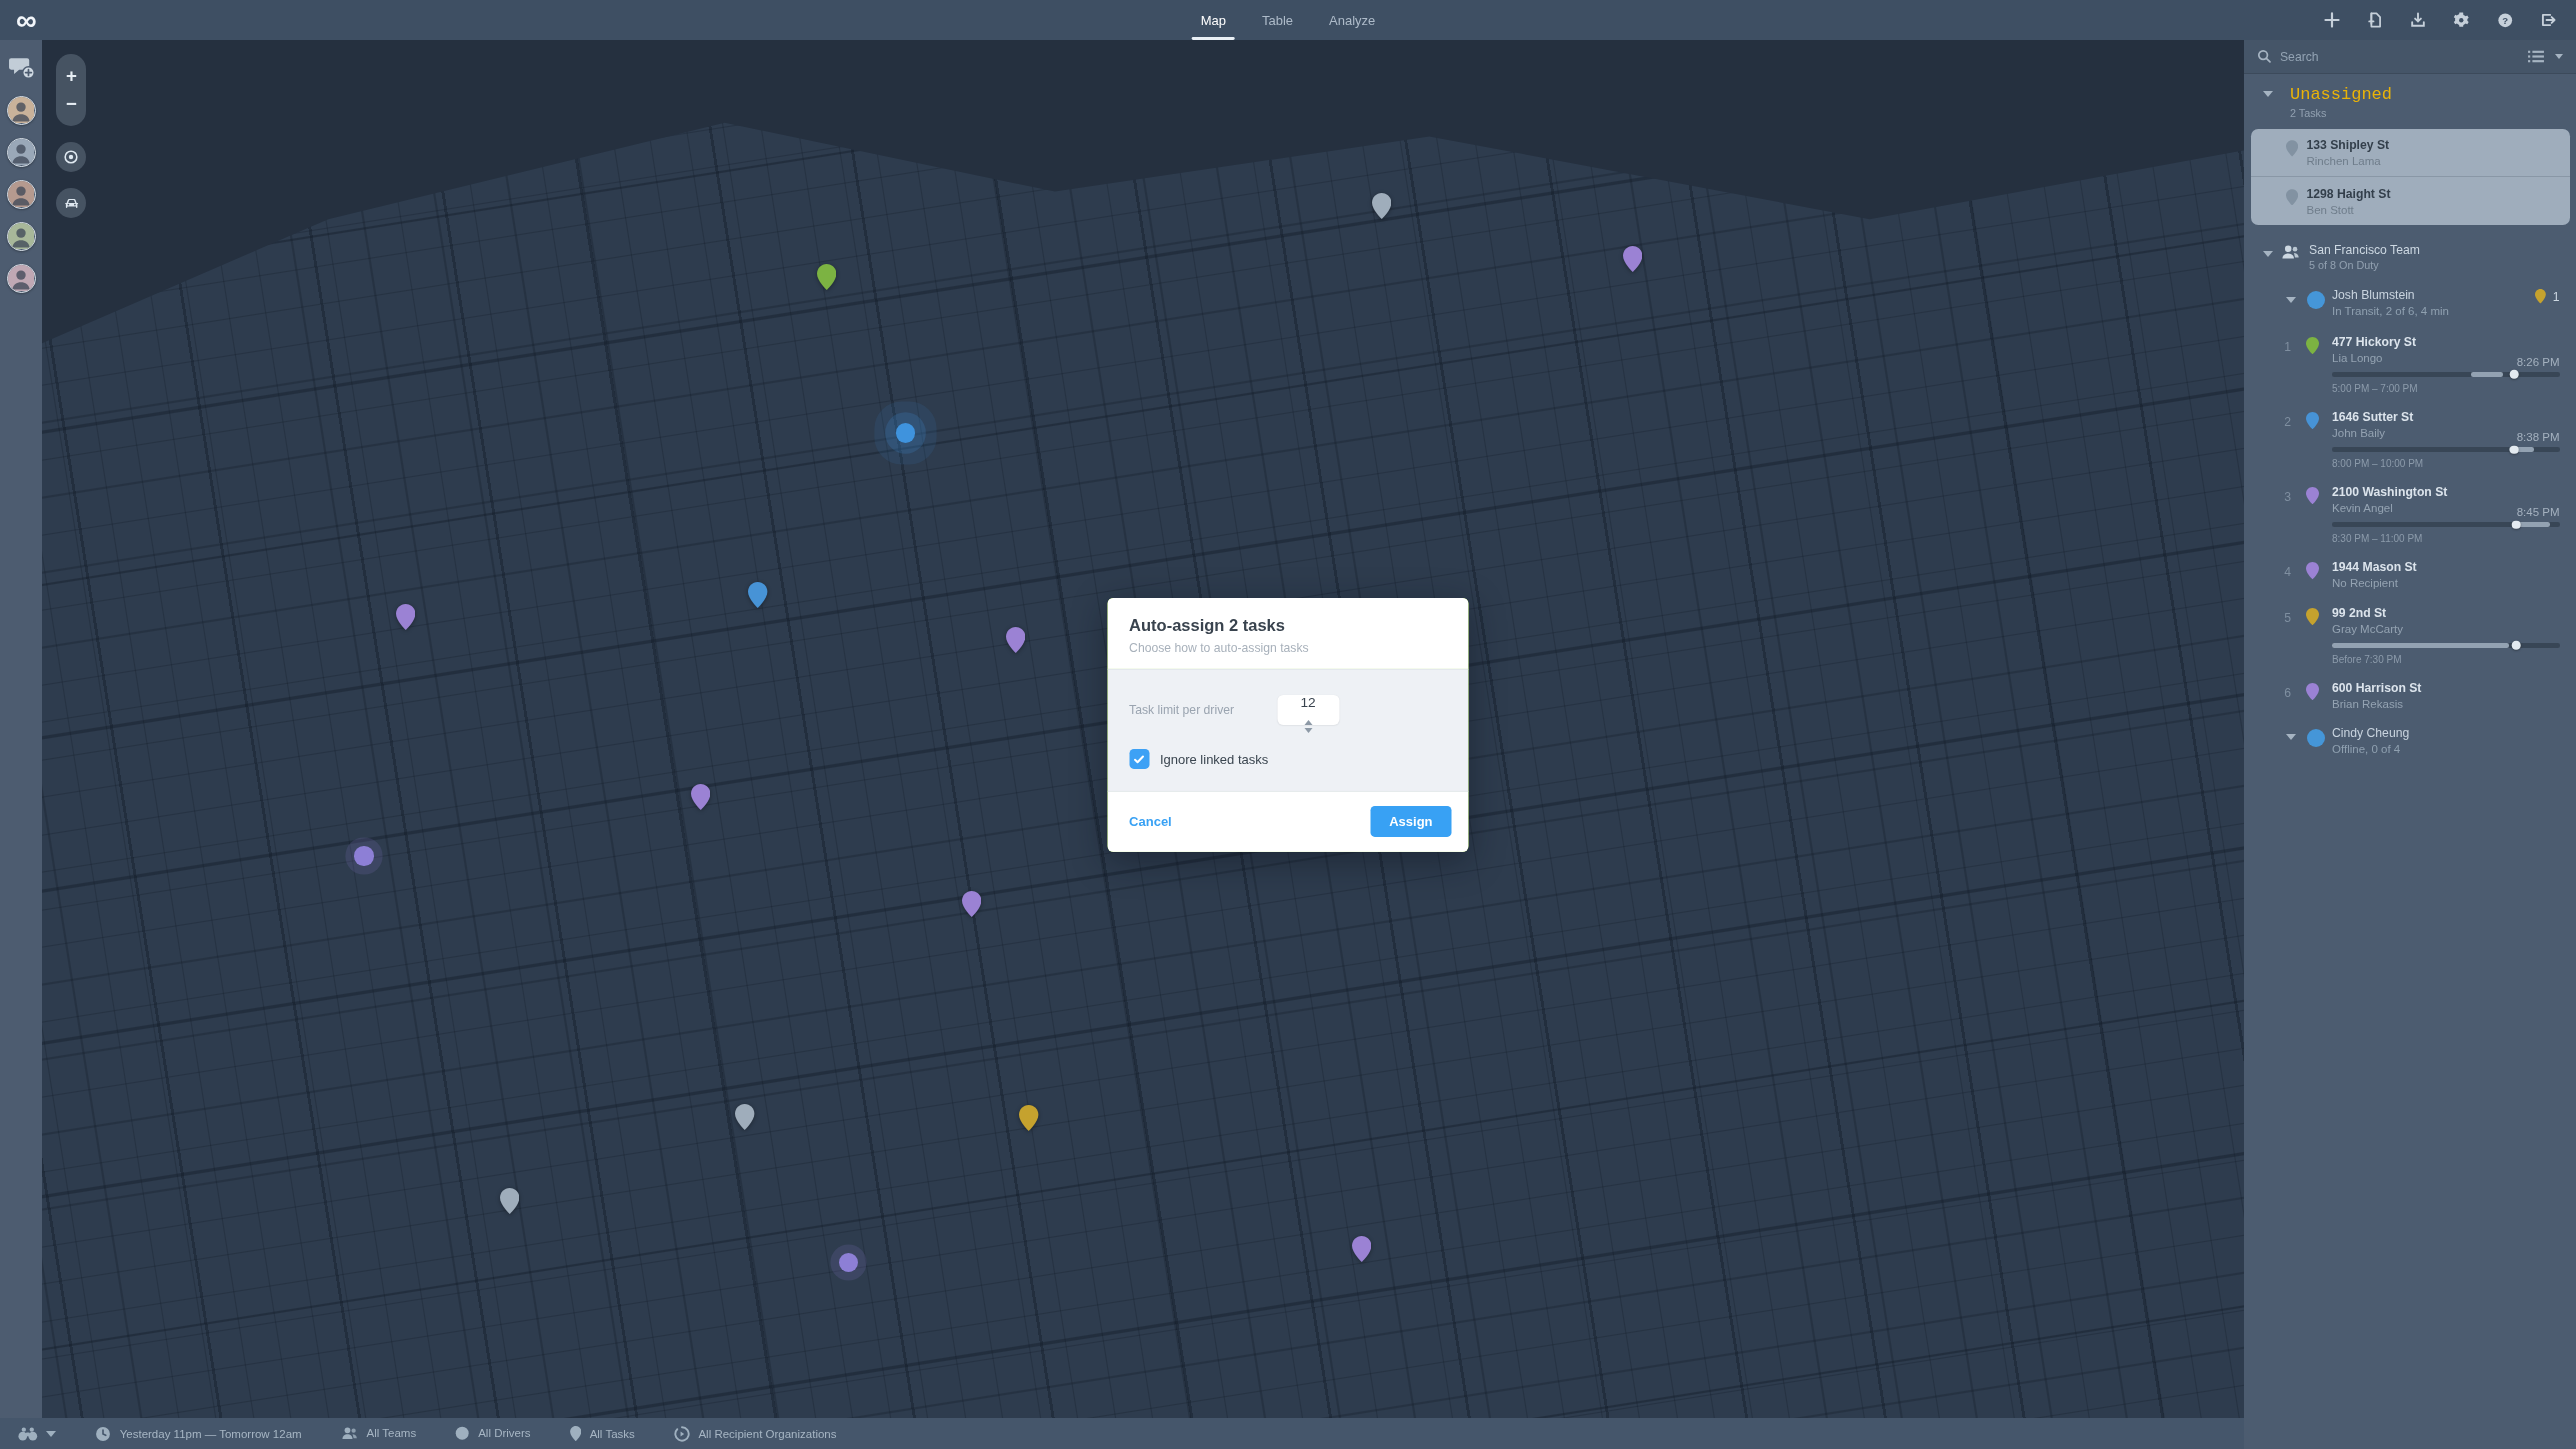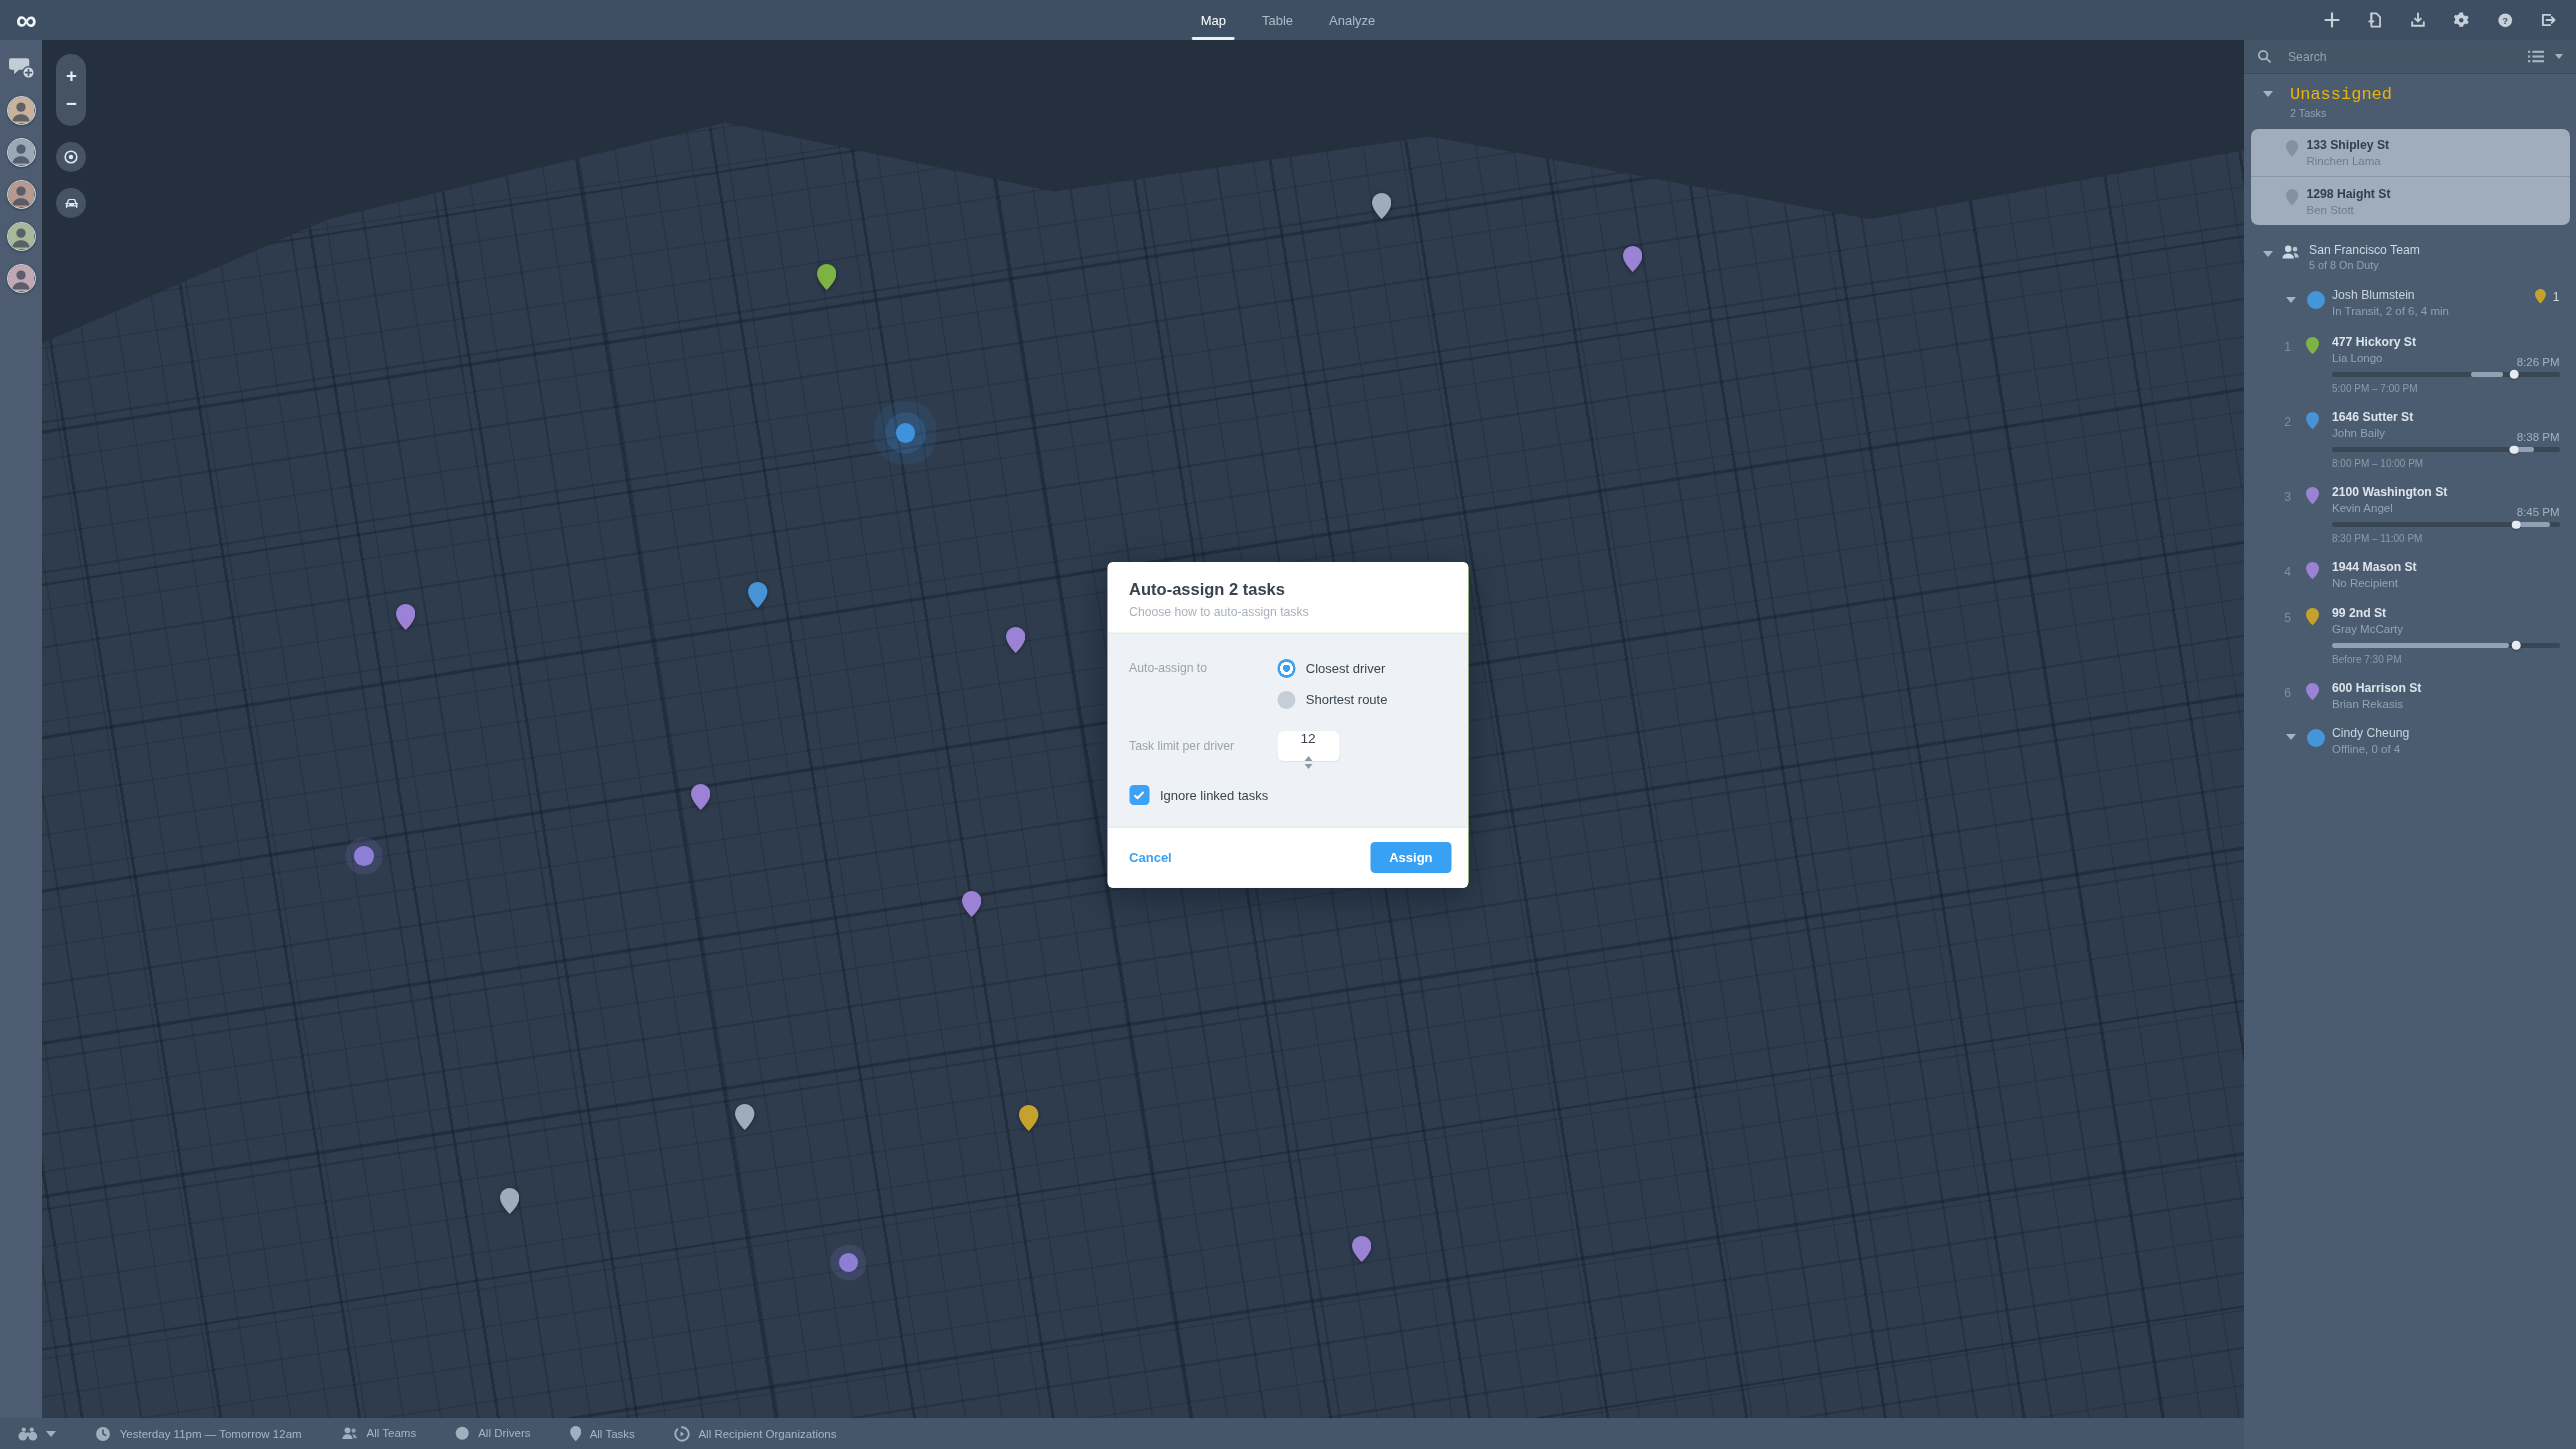--- a/index.html
+++ b/index.html
@@ -109,21 +109,21 @@
     padding-left:17.3px; gap:39px; }
   .bb-item { display:flex; align-items:center; gap:8.6px; color:#a7b6c4;
     font-size:11.5px; cursor:pointer; white-space:nowrap; }
   .caret { width:0; height:0; border-left:5px solid transparent;
     border-right:5px solid transparent; border-top:6.5px solid #9fb0bf; }
 
   
   .sidebar { position:absolute; right:0; top:40px; bottom:0; width:332px;
     background:#4c5c70; z-index:20; overflow:hidden; }
   .search-row { height:34px; background:#455568; display:flex; align-items:center;
-    padding:0 13px; border-bottom:0.7px solid rgba(0,0,0,.12);gap:8px; }
+    padding:0 13px; border-bottom:0.7px solid rgba(0,0,0,.12); }
   .search-input { flex:1; background:transparent; border:none; outline:none;
     color:#dde5ec; font-size:12.2px; margin-left:8.6px;
     font-family:"Liberation Sans", sans-serif; }
   .search-input::placeholder { color:#93a3b3; }
   .search-right { display:flex; align-items:center; gap:11.5px; }
   .caret-sm { width:0; height:0; border-left:4.3px solid transparent;
     border-right:4.3px solid transparent; border-top:5.8px solid #a6b4c2; cursor:pointer; }
 
   .group-header { position:relative; padding:10.8px 0 8px 46px; cursor:pointer; }
   .tri { position:absolute; width:0; height:0; border-left:5px solid transparent;
@@ -314,33 +314,20 @@
         <path fill="currentColor" d="M12 0C5.4 0 0 5.4 0 12c0 9 12 20 12 20s12-11 12-20C24 5.4 18.6 0 12 0z"></path>
       </svg></div>
   </div>
 
 <div class="modal">
   <div class="modal-header">
     <div class="modal-title">Auto-assign 2 tasks</div>
     <div class="modal-sub">Choose how to auto-assign tasks</div>
   </div>
   <div class="modal-body">
-    <div class="field-row">
-      <div class="field-label">Auto-assign to</div>
-      <div class="radio-group">
-        <div class="radio-opt">
-          <span class="radio selected"></span>
-          <span class="radio-label">Closest driver</span>
-        </div>
-        <div class="radio-opt">
-          <span class="radio"></span>
-          <span class="radio-label">Shortest route</span>
-        </div>
-      </div>
-    </div>
     <div class="field-row" style="margin-bottom:24.5px;">
       <div class="field-label" style="padding-top:8px;">Task limit per driver</div>
       <div class="num-box">
         <span class="num-val">12</span>
         <span class="spinner">
           <span class="spin-up"></span>
           <span class="spin-dn"></span>
         </span>
       </div>
     </div>

